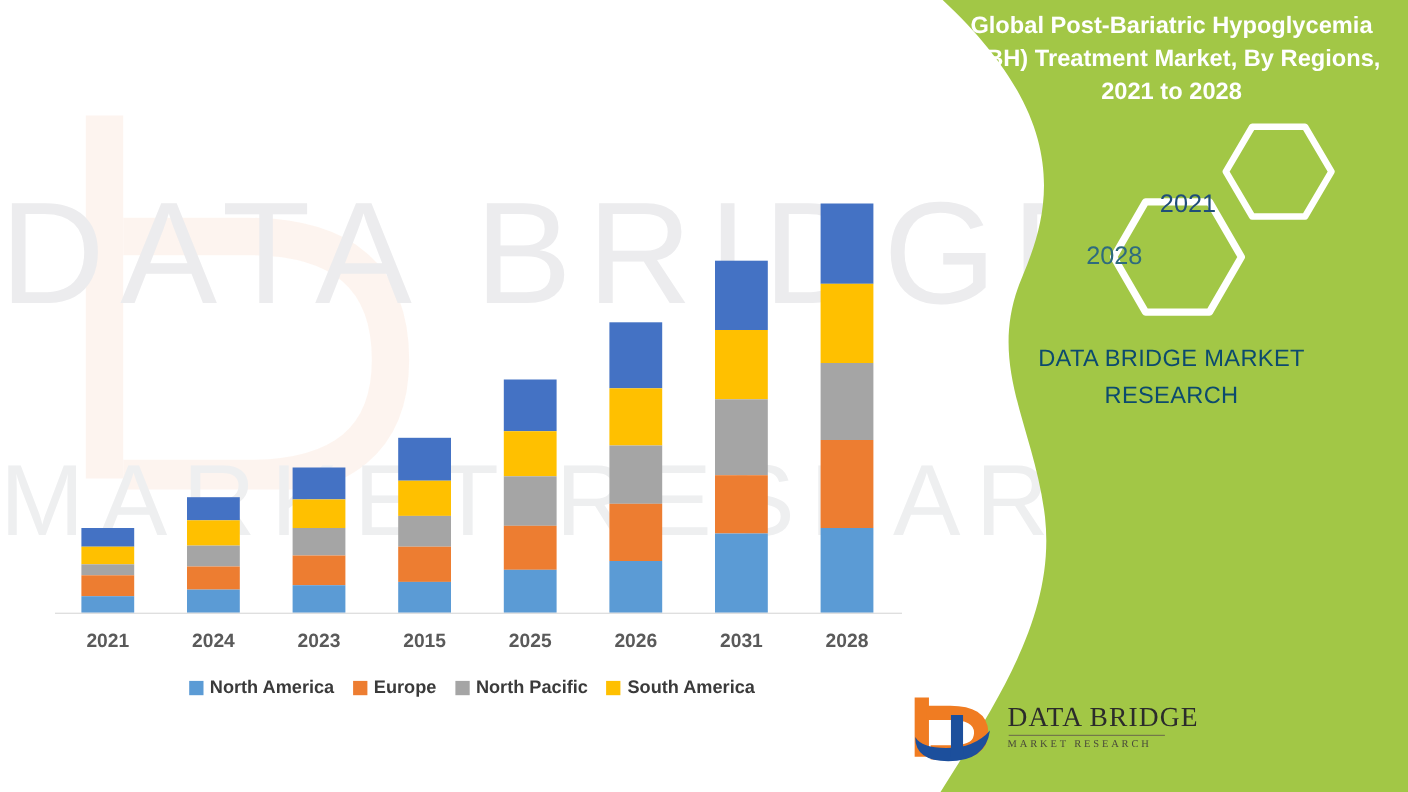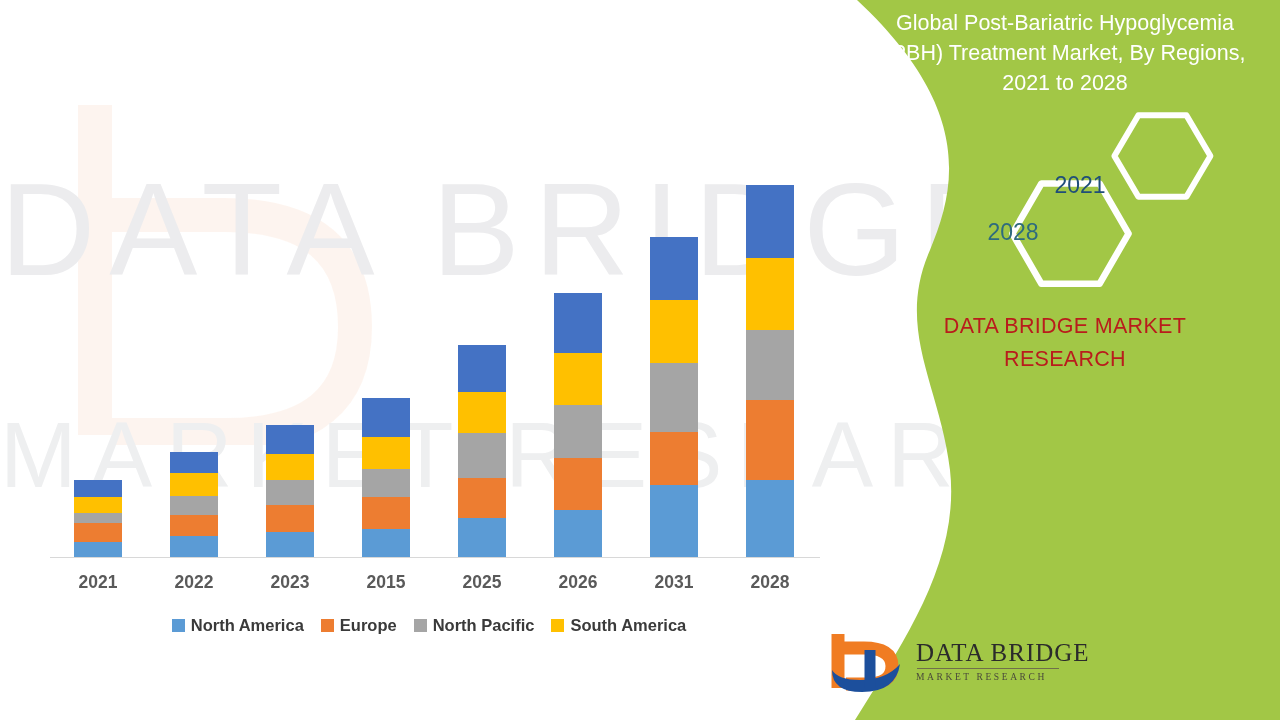--- a/index.html
+++ b/index.html
@@ -64,28 +64,28 @@
 
   
   .green-panel { position:absolute; right:0; top:0; width:470px; height:720px; }
   .green-panel svg { position:absolute; inset:0; display:block; }
 
   .panel-content { position:absolute; right:0; top:0; width:470px; height:720px; }
 
   .panel-title {
     position:absolute; left:55px; top:8px; width:400px;
     text-align:center; color:#ffffff; font-size:21.5px; line-height:30px;
-    font-weight:400;
+    font-weight:700;
   }
 
   .hexes { position:absolute; left:0; top:0; width:470px; height:300px; }
 
   .panel-brand {
     position:absolute; left:90px; top:310px; width:330px;
-    text-align:center; color:#b91c1c; font-size:21.5px; line-height:33px;
+    text-align:center; color:#0c4a6e; font-size:21.5px; line-height:33px;
     font-weight:400; letter-spacing:.3px;
   }
 
   .logo { position:absolute; left:20px; top:630px; width:230px; height:70px; }
   .logo-text { position:absolute; left:86px; top:8px; width:150px; }
   .logo-main {
     font-family:"Liberation Serif", serif;
     font-size:25px; color:#2b2b2b; letter-spacing:1px; line-height:29px;
     white-space:nowrap;
   }
@@ -166,21 +166,21 @@
           <div class="seg" style="background: rgb(91, 155, 213); height: 20.6989%;"></div>
           <div class="seg" style="background: rgb(237, 125, 49); height: 21.5054%;"></div>
           <div class="seg" style="background: rgb(165, 165, 165); height: 18.8172%;"></div>
           <div class="seg" style="background: rgb(255, 192, 0); height: 19.3548%;"></div>
           <div class="seg" style="background: rgb(68, 114, 196); height: 19.6237%;"></div>
         </div>
       </div>
     <div class="axis-line"></div>
     <div class="xlabels" id="xlabels">
         <div class="xlabel" style="left: 58px;">2021</div>
-        <div class="xlabel" style="left: 154px;">2022</div>
+        <div class="xlabel" style="left: 154px;">2024</div>
         <div class="xlabel" style="left: 250px;">2023</div>
         <div class="xlabel" style="left: 346px;">2015</div>
         <div class="xlabel" style="left: 442px;">2025</div>
         <div class="xlabel" style="left: 538px;">2026</div>
         <div class="xlabel" style="left: 634px;">2031</div>
         <div class="xlabel" style="left: 730px;">2028</div>
       </div>
     <div class="legend" id="legend">
         <div class="legend-item">
           <span class="legend-swatch" style="background: rgb(91, 155, 213);"></span>

